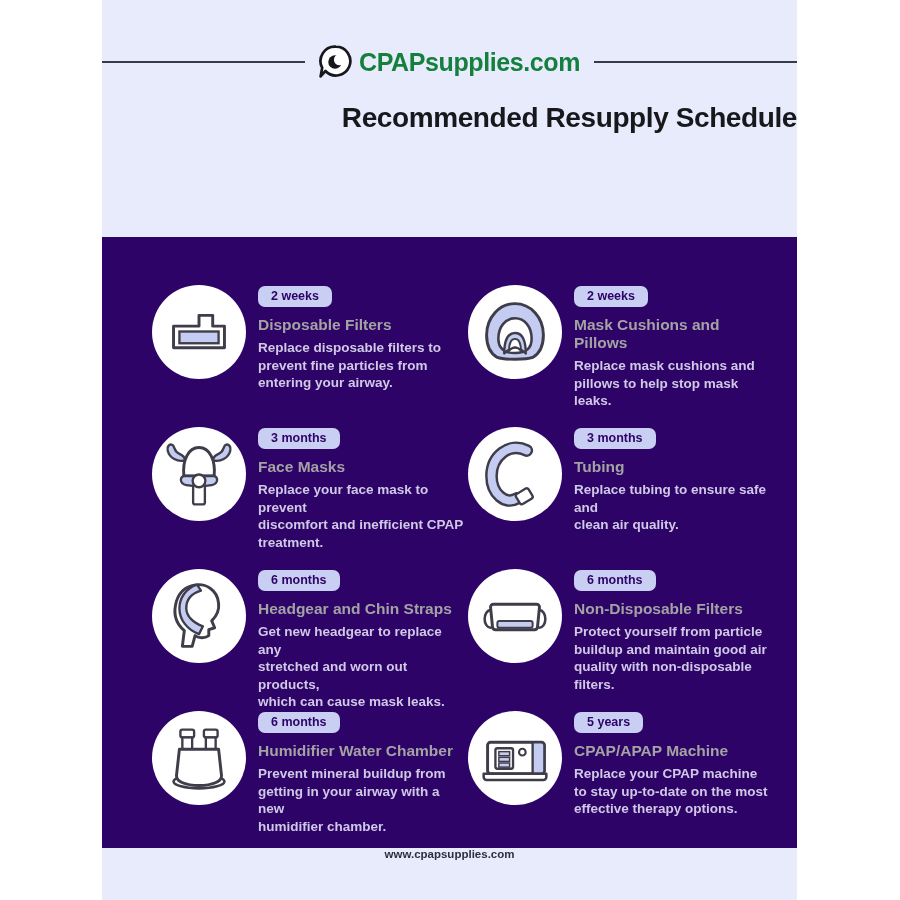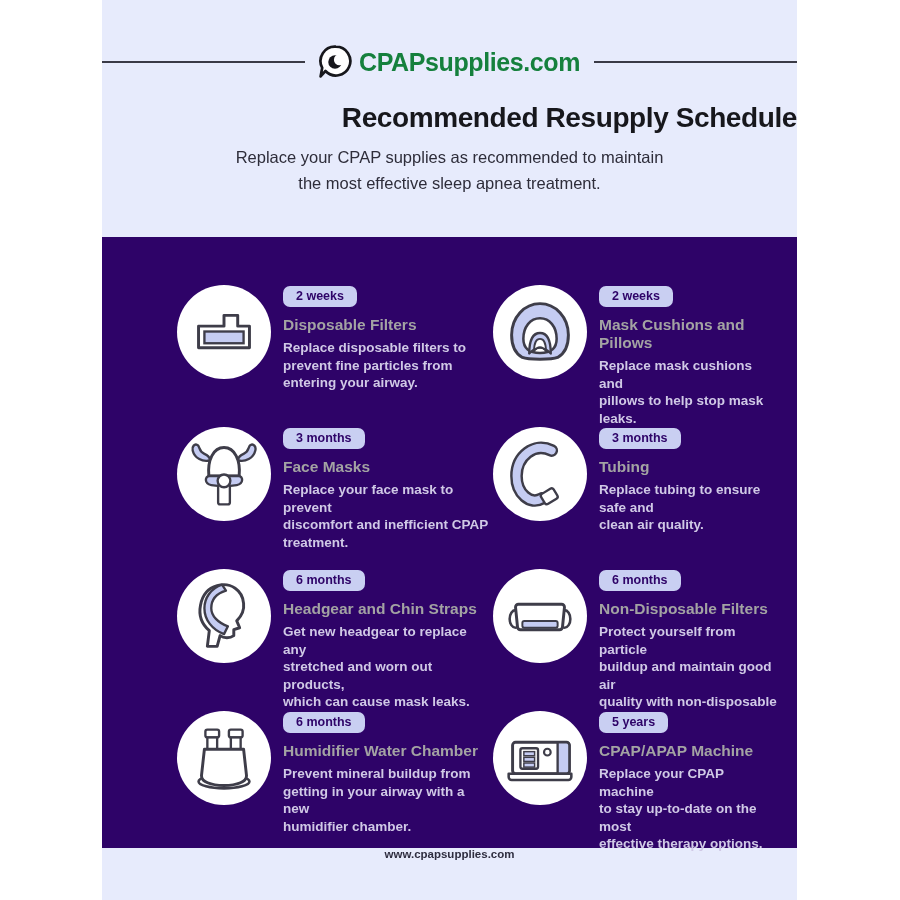--- a/index.html
+++ b/index.html
@@ -29,21 +29,21 @@
     font-size:28px;font-weight:700;color:#17171C;letter-spacing:-0.4px;
   }
   .subtitle{
     text-align:center;margin-top:10px;
     font-size:16.5px;font-weight:500;color:#2E2D3A;line-height:1.58;
     white-space:pre-line;
   }
   
   .panel{
     background:#2E0368;height:611px;flex:0 0 auto;
-    box-sizing:border-box;padding:48px 20px 0 75px;
+    box-sizing:border-box;padding:48px 20px 0 50px;
     display:grid;grid-template-columns:316px 1fr;grid-auto-rows:142px;
   }
   .item{display:flex;align-items:flex-start;}
   .icon-circle{
     width:94px;height:94px;border-radius:50%;background:#ffffff;
     flex:0 0 auto;display:flex;align-items:center;justify-content:center;
   }
   .item-text{margin-left:12px;padding-top:1px;}
   .badge{
     display:inline-block;background:#C9CFF2;color:#2E0368;
@@ -77,22 +77,20 @@
             <path d="M21,3 a16,16 0 1 1 -11.6,27 L4,36 l1.8,-9.5 A16,16 0 0 1 21,3 Z" fill="#ffffff" stroke="#17171C" stroke-width="3" stroke-linejoin="round"></path>
             <circle cx="20" cy="20" r="7.5" fill="#17171C"></circle>
             <circle cx="25" cy="17.5" r="6.2" fill="#ffffff"></circle>
           </svg>
         </span>
         <span class="logo-text">CPAPsupplies.com</span>
       </div>
       <div class="rule right"></div>
     </div>
     <div class="title">Recommended Resupply Schedule</div>
-    <div class="subtitle">Replace your CPAP supplies as recommended to maintain
-the most effective sleep apnea treatment.</div>
   </div>
 
   <div class="panel">
 
     <div class="item">
       <div class="icon-circle">
         <svg width="94" height="94" viewBox="0 0 96 96">
           <path d="M22,42 h26 v-11 h14 v11 h12 v22 H22 Z" fill="#ffffff" stroke="#3E3D49" stroke-width="3" stroke-linejoin="round"></path>
           <rect x="28" y="47.5" width="40" height="12" fill="#C5CCF2" stroke="#3E3D49" stroke-width="2.4"></rect>
         </svg>

